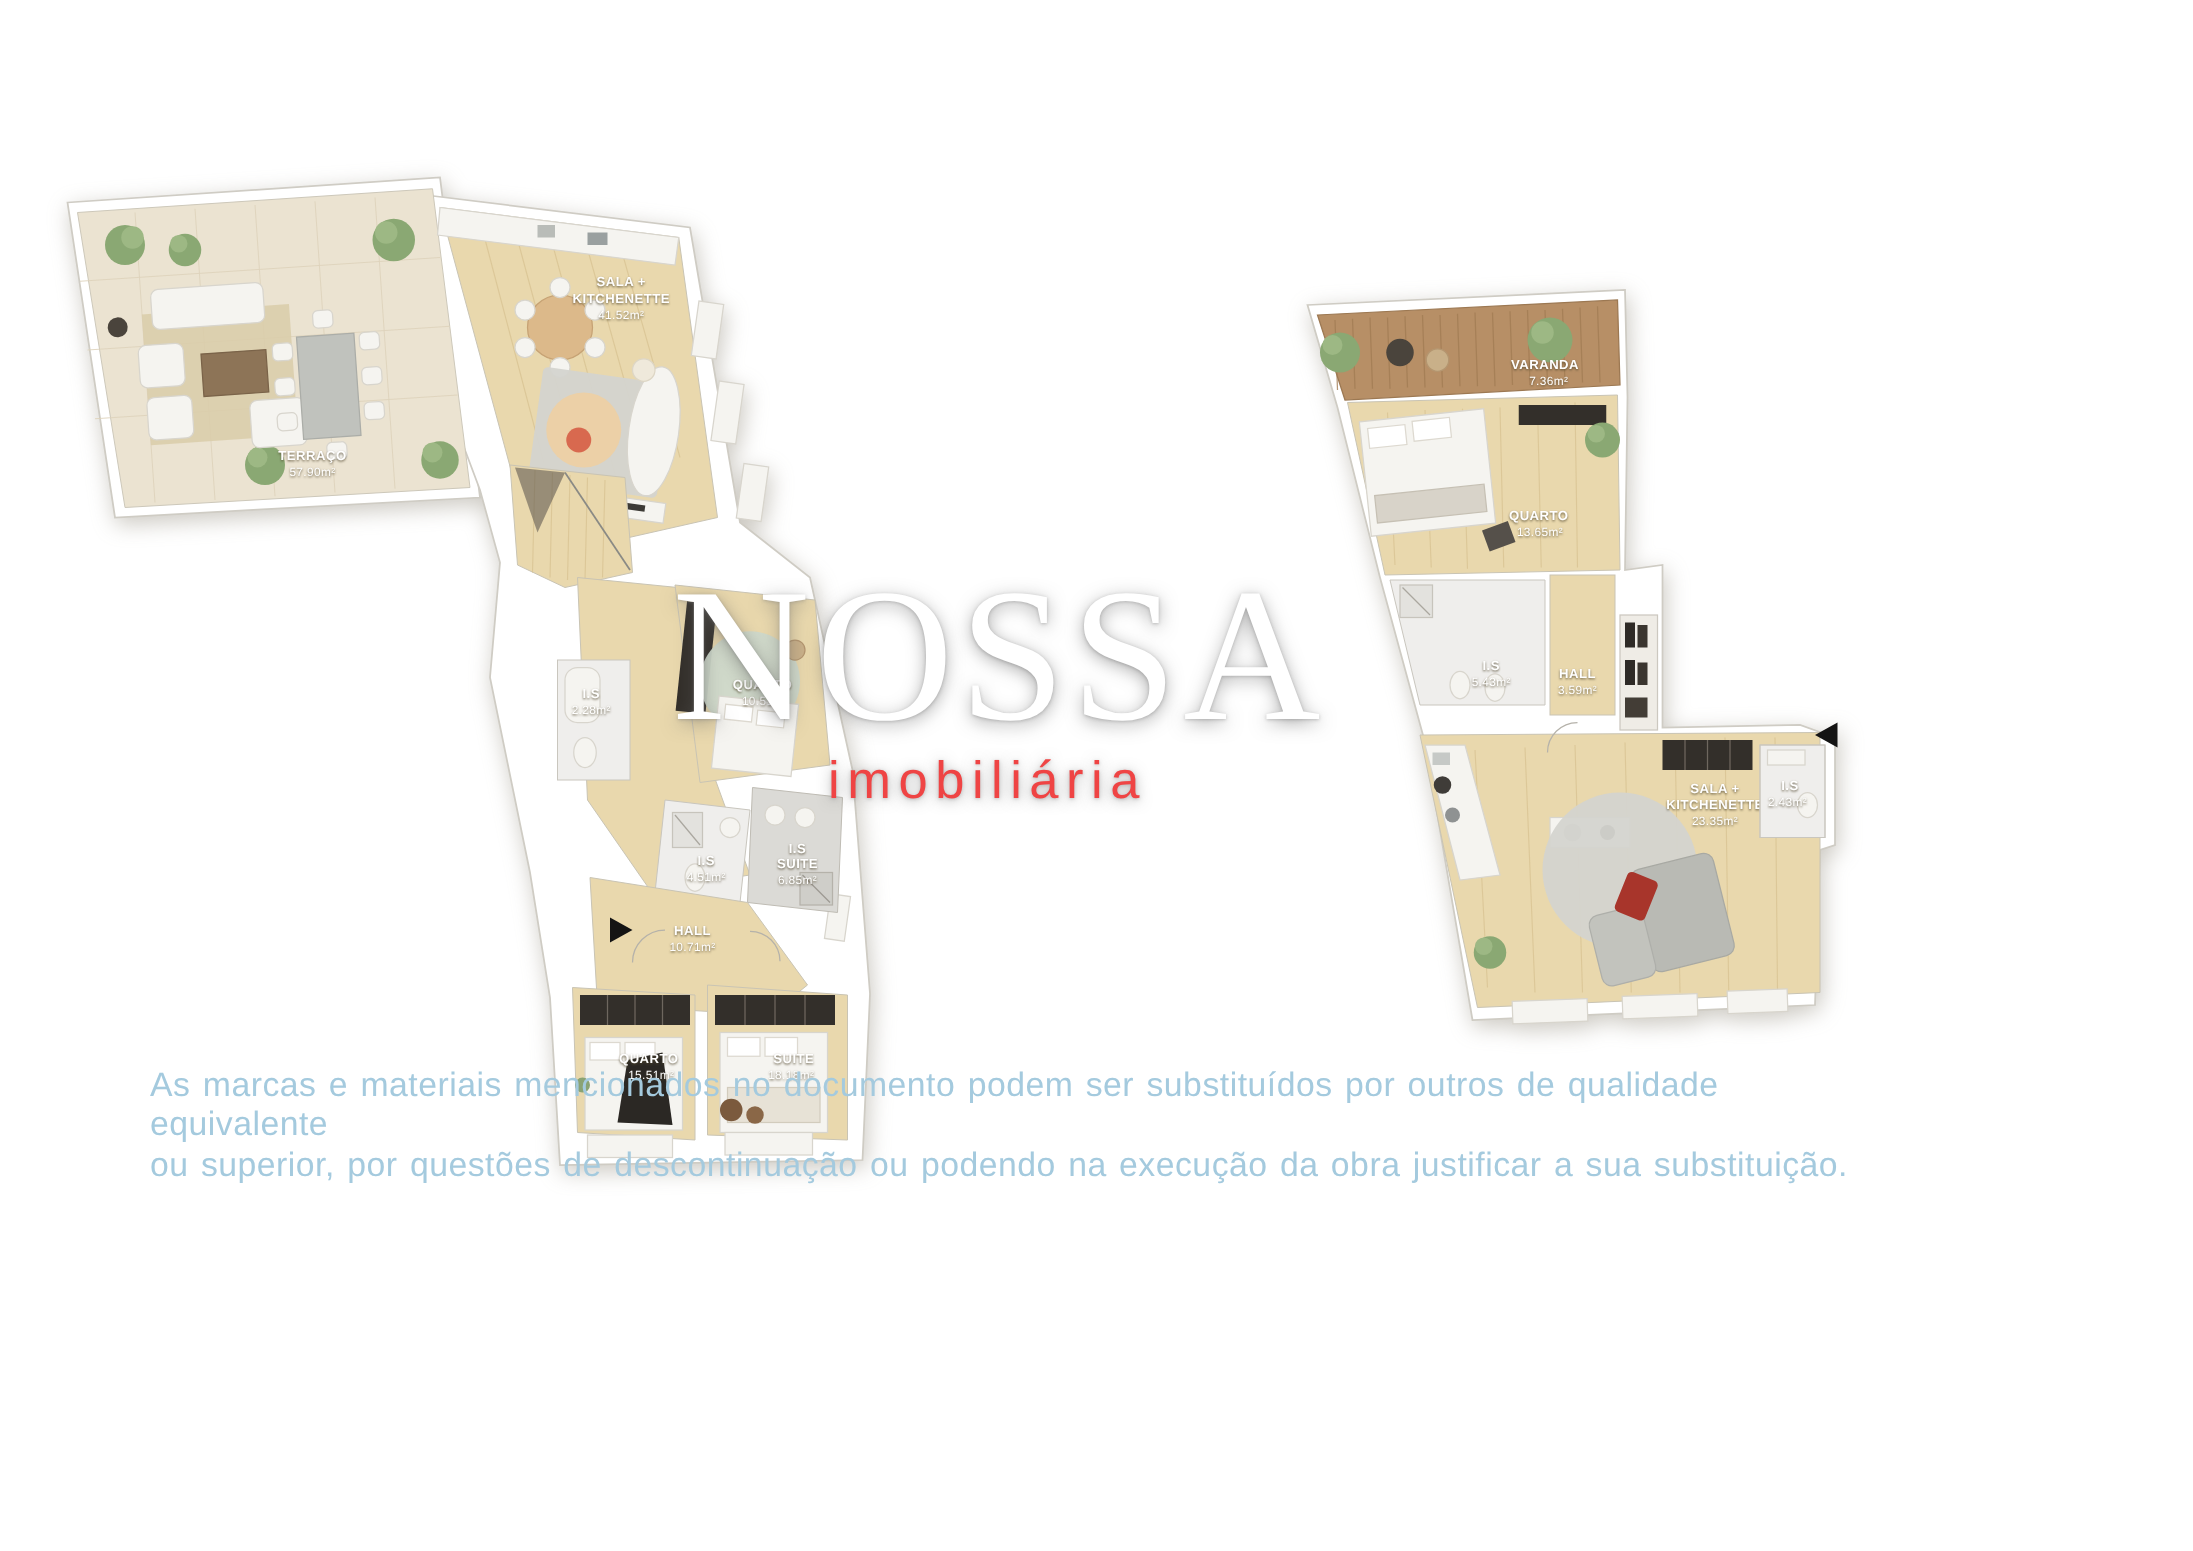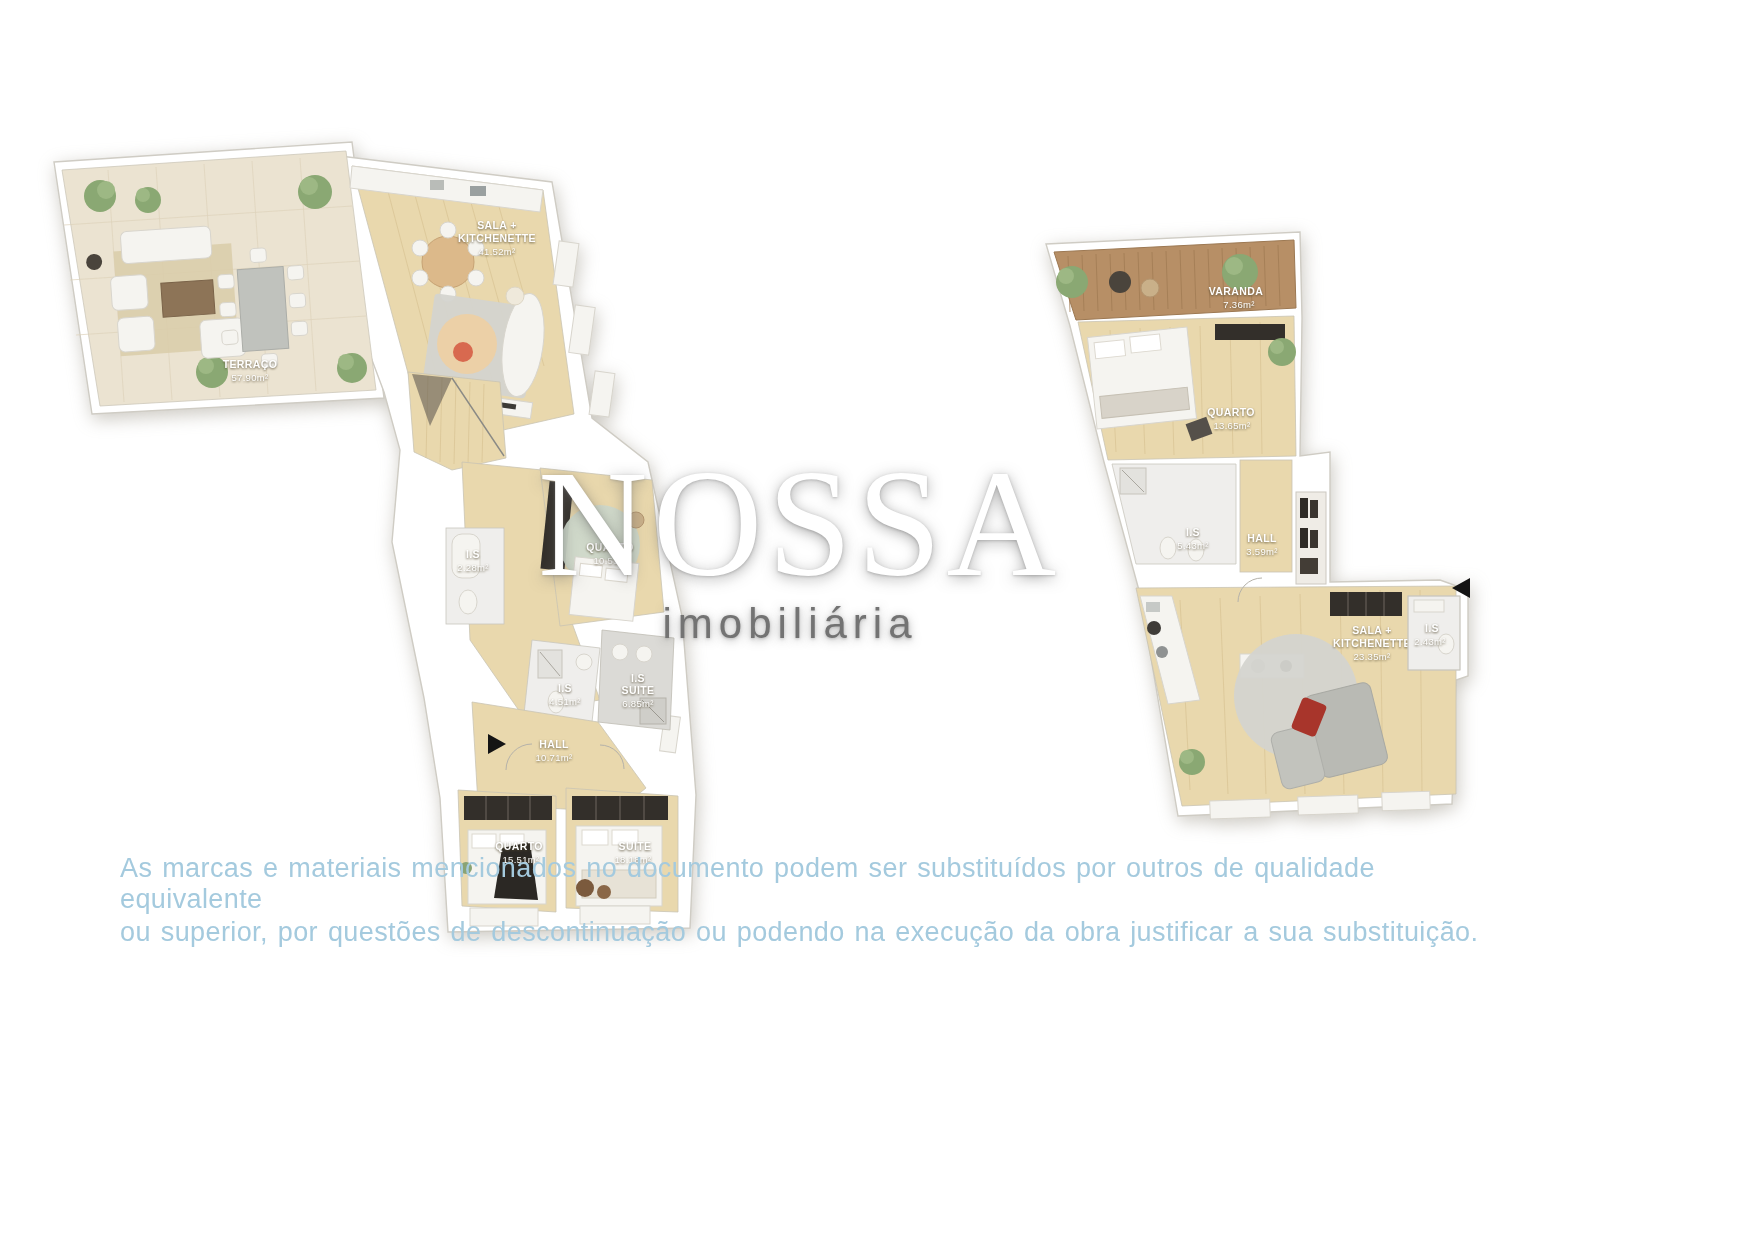--- a/index.html
+++ b/index.html
@@ -29,21 +29,21 @@
           text-anchor:middle;filter:drop-shadow(0 1px 1px rgba(80,70,45,.8));}
   .rarea{fill:#ffffff;font:400 9.5px "Liberation Sans",sans-serif;letter-spacing:.3px;
          text-anchor:middle;filter:drop-shadow(0 1px 1px rgba(80,70,45,.8));}
   .arrow{fill:#141414;}
   
   .wm-brand{position:absolute;left:538px;top:448px;width:520px;text-align:center;
     font-family:"Liberation Serif",serif;font-size:152px;font-weight:400;color:#ffffff;
     letter-spacing:5px;line-height:1;
     text-shadow:0 3px 14px rgba(95,95,95,.5),0 1px 3px rgba(125,125,125,.45);}
   .wm-tag{position:absolute;left:640px;top:600px;width:300px;text-align:center;
-    font-family:"Liberation Sans",sans-serif;font-size:42px;font-weight:400;color:#737373;
+    font-family:"Liberation Sans",sans-serif;font-size:42px;font-weight:400;color:#ef4444;
     letter-spacing:6px;
     text-shadow:0 2px 10px rgba(95,95,95,.5),0 1px 3px rgba(125,125,125,.4);}
   
   .disc{position:absolute;left:120px;width:1400px;
     font-family:"Liberation Sans",sans-serif;font-size:27px;font-weight:400;
     color:#a4cade;letter-spacing:.4px;word-spacing:2px;}
   .disc.l1{top:853px;}
   .disc.l2{top:893px;margin-top:24px;}
 </style>
 </head>

